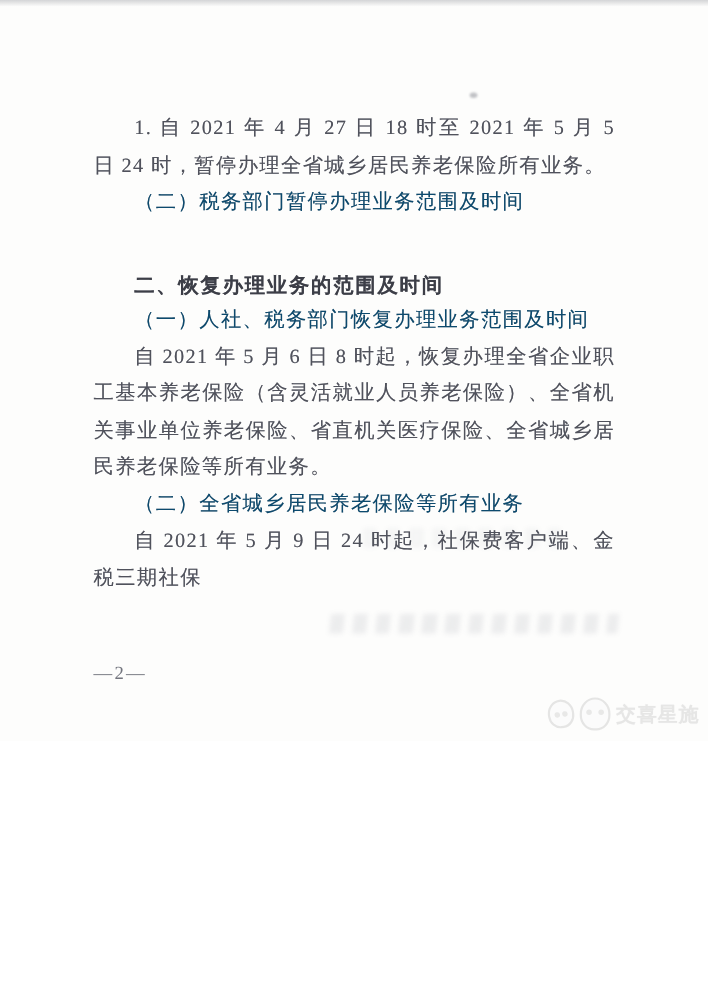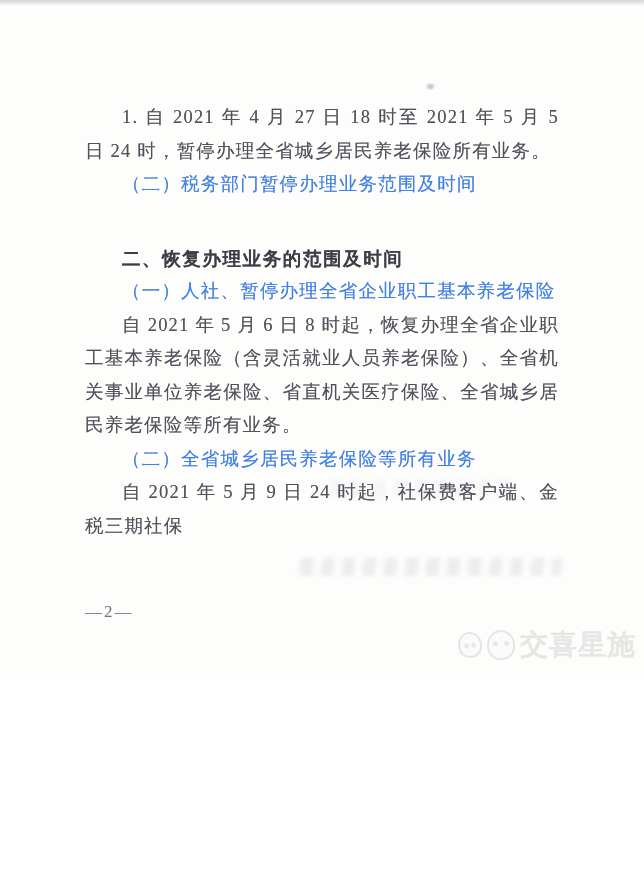--- a/index.html
+++ b/index.html
@@ -43,21 +43,21 @@
   }
   .content p.heading {
     font-family: "Liberation Sans", "DejaVu Sans", sans-serif;
     font-weight: 700;
     color: #3c3e47;
     letter-spacing: 1.6px;
     text-shadow: 0 0 0.5px rgba(55,57,66,0.6);
     margin-top: 40px;
   }
   .content p.subheading {
-    color: #3b82f6;
+    color: #0c4a6e;
   }
   
   .bleed {
     position: absolute;
     height: 18px;
     background: repeating-linear-gradient(90deg,
       rgba(118,122,136,0.55) 0px, rgba(118,122,136,0.55) 13px,
       rgba(118,122,136,0.0) 13px, rgba(118,122,136,0.0) 21px);
     filter: blur(2.5px);
     opacity: 0.22;
@@ -101,38 +101,38 @@
     border-radius: 50%;
     background: #d7d7d7;
     top: 9px;
   }
   .mascot::before { left: 4px; }
   .mascot::after { right: 4px; }
   .mascot.m1 { transform: rotate(-8deg); width: 20px; height: 22px; }
   .wm-text {
     font-family: "Liberation Sans", "DejaVu Sans", sans-serif;
     font-weight: 700;
-    font-size: 28px;
+    font-size: 18px;
     letter-spacing: 1px;
     color: #d4d4d4;
     text-shadow: 0 0 1px #e6e6e6;
   }
 </style>
 </head>
 <body>
 
 <div class="page">
   <div class="scan-edge-top"></div>
   <div class="speck"></div>
 
   <div class="content">
       <p class="line para">1. 自 2021 年 4 月 27 日 18 时至 2021 年 5 月 5 日 24 时，暂停办理全省城乡居民养老保险所有业务。</p>
       <p class="line subheading">（二）税务部门暂停办理业务范围及时间</p>
       <p class="line heading">二、恢复办理业务的范围及时间</p>
-      <p class="line subheading">（一）人社、暂停办理全省企业职工基本养老保险</p>
+      <p class="line subheading">（一）人社、税务部门恢复办理业务范围及时间</p>
       <p class="line para">自 2021 年 5 月 6 日 8 时起，恢复办理全省企业职工基本养老保险（含灵活就业人员养老保险）、全省机关事业单位养老保险、省直机关医疗保险、全省城乡居民养老保险等所有业务。</p>
       <p class="line subheading">（二）全省城乡居民养老保险等所有业务</p>
       <p class="line para">自 2021 年 5 月 9 日 24 时起，社保费客户端、金税三期社保</p>
     </div>
 
   <div class="bleed bleed-1"></div>
   <div class="bleed bleed-2"></div>
   <div class="bleed bleed-3"></div>
 
   <div class="footer">—2—</div>

